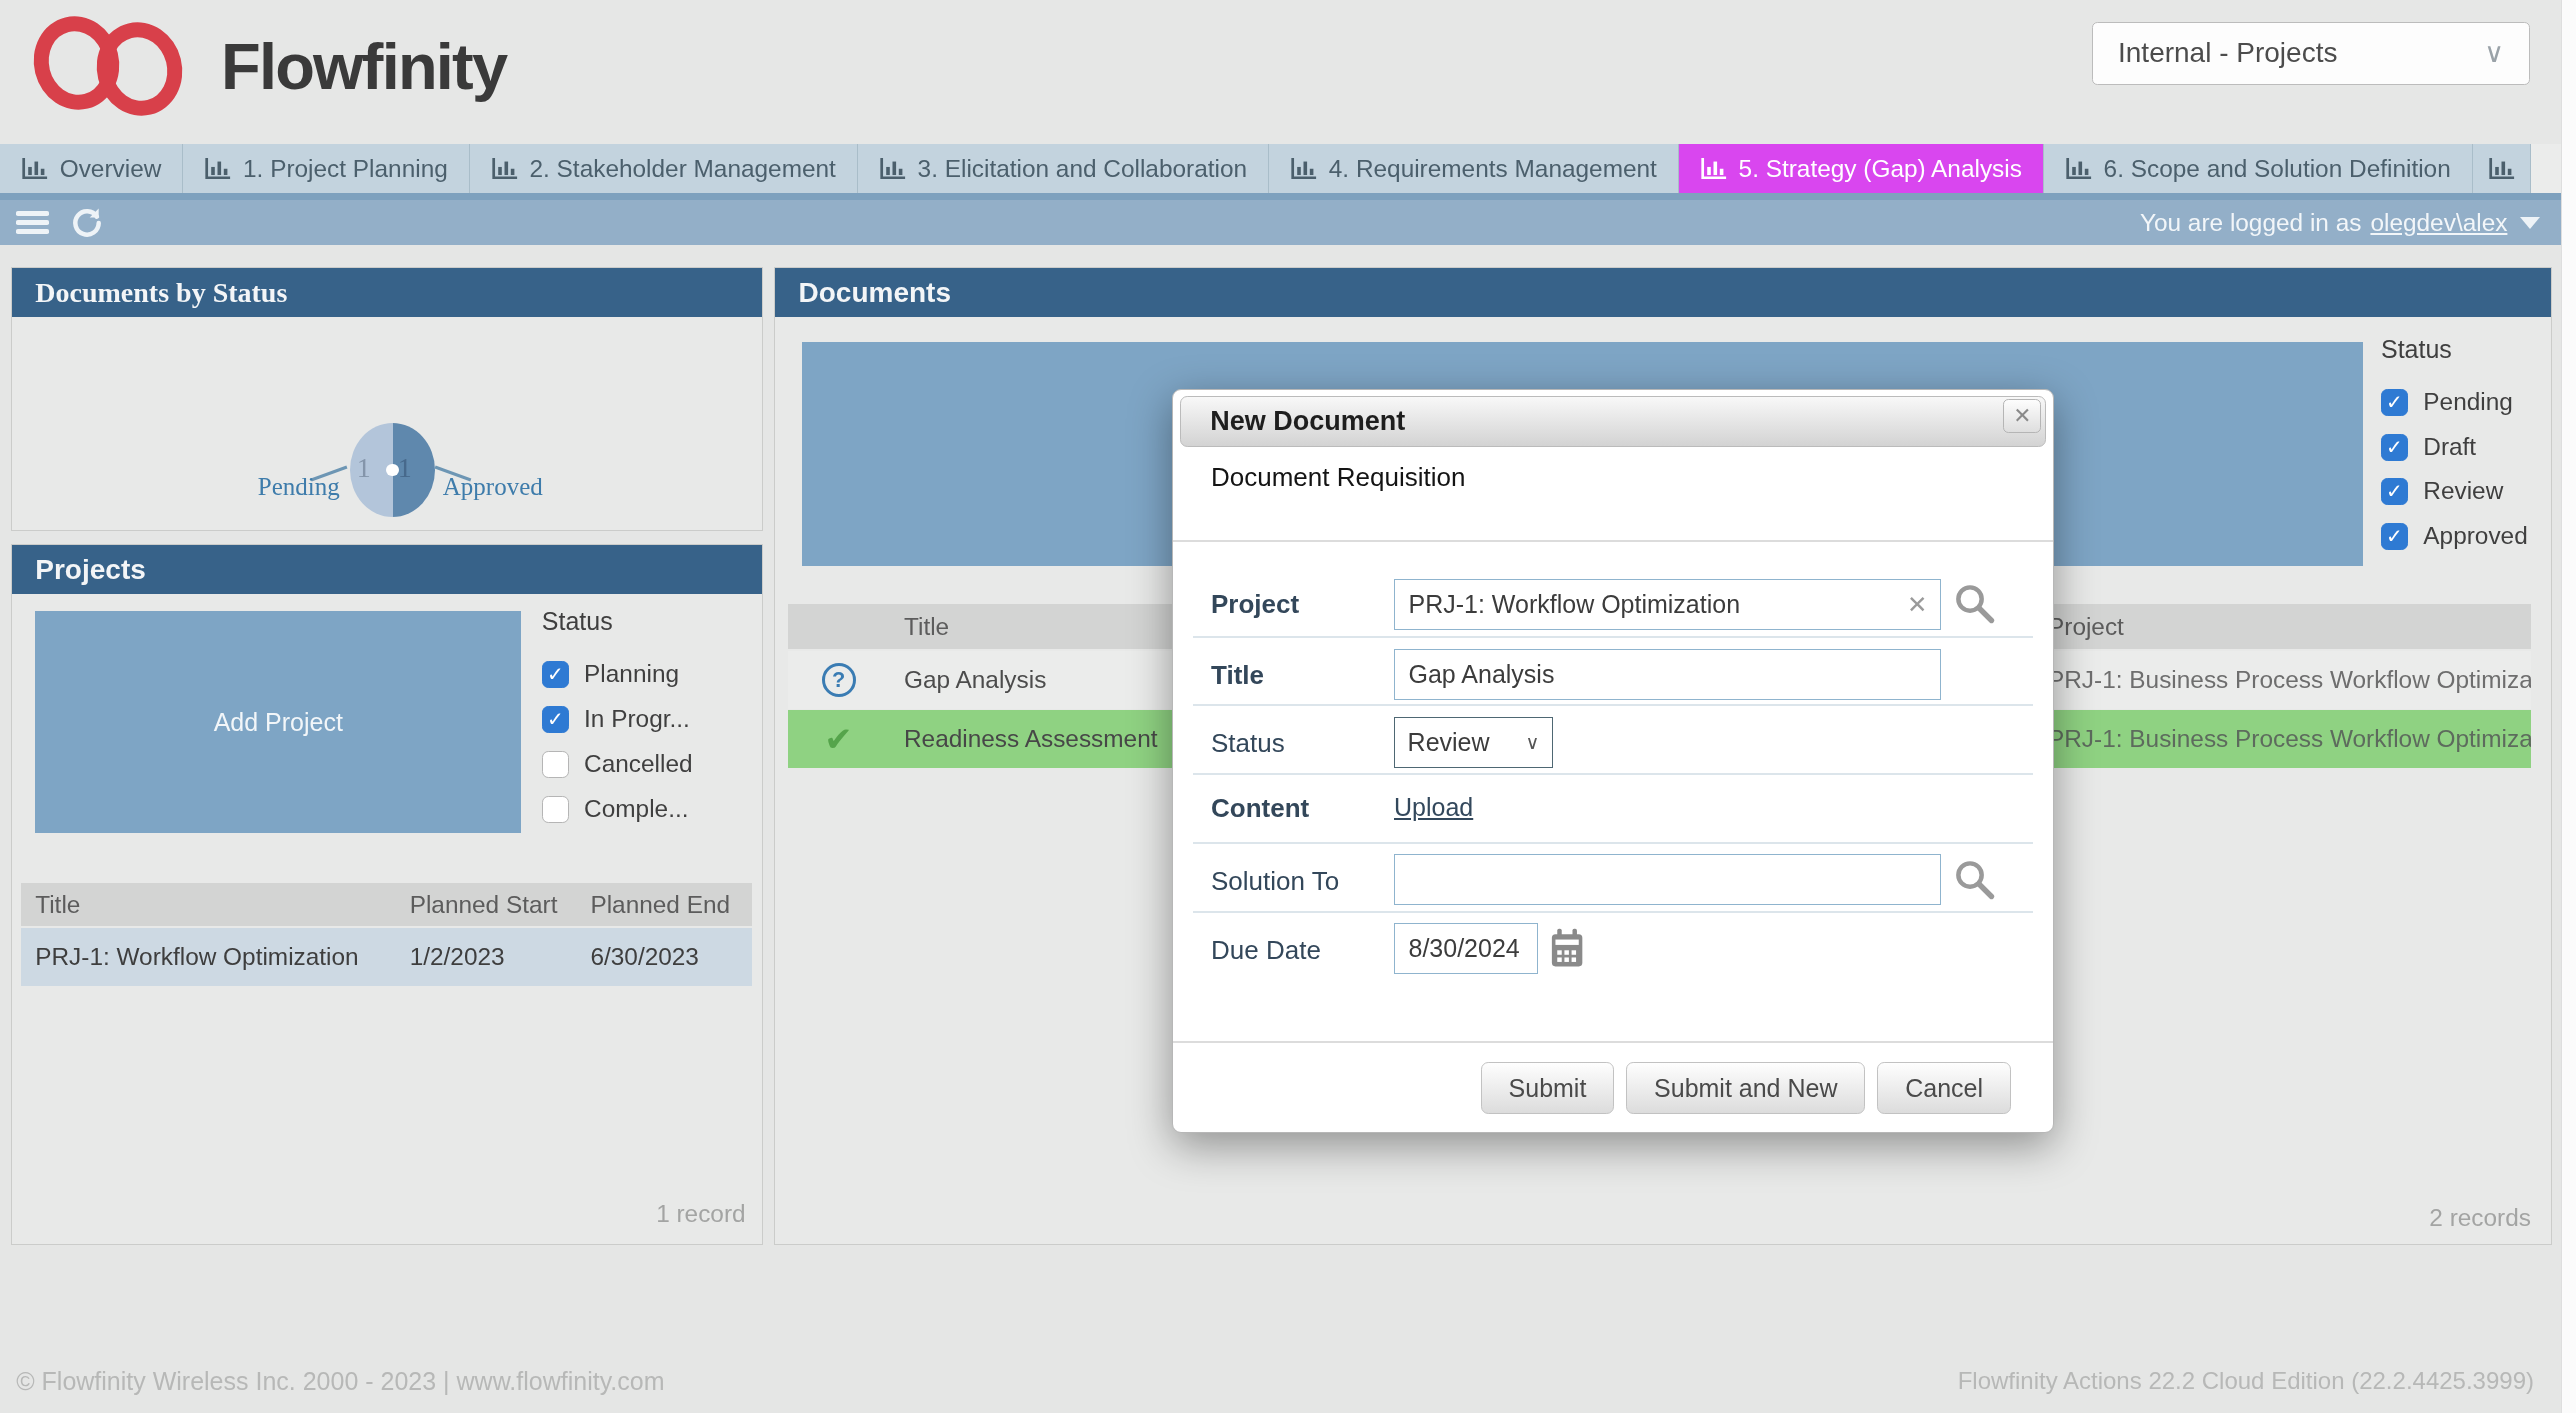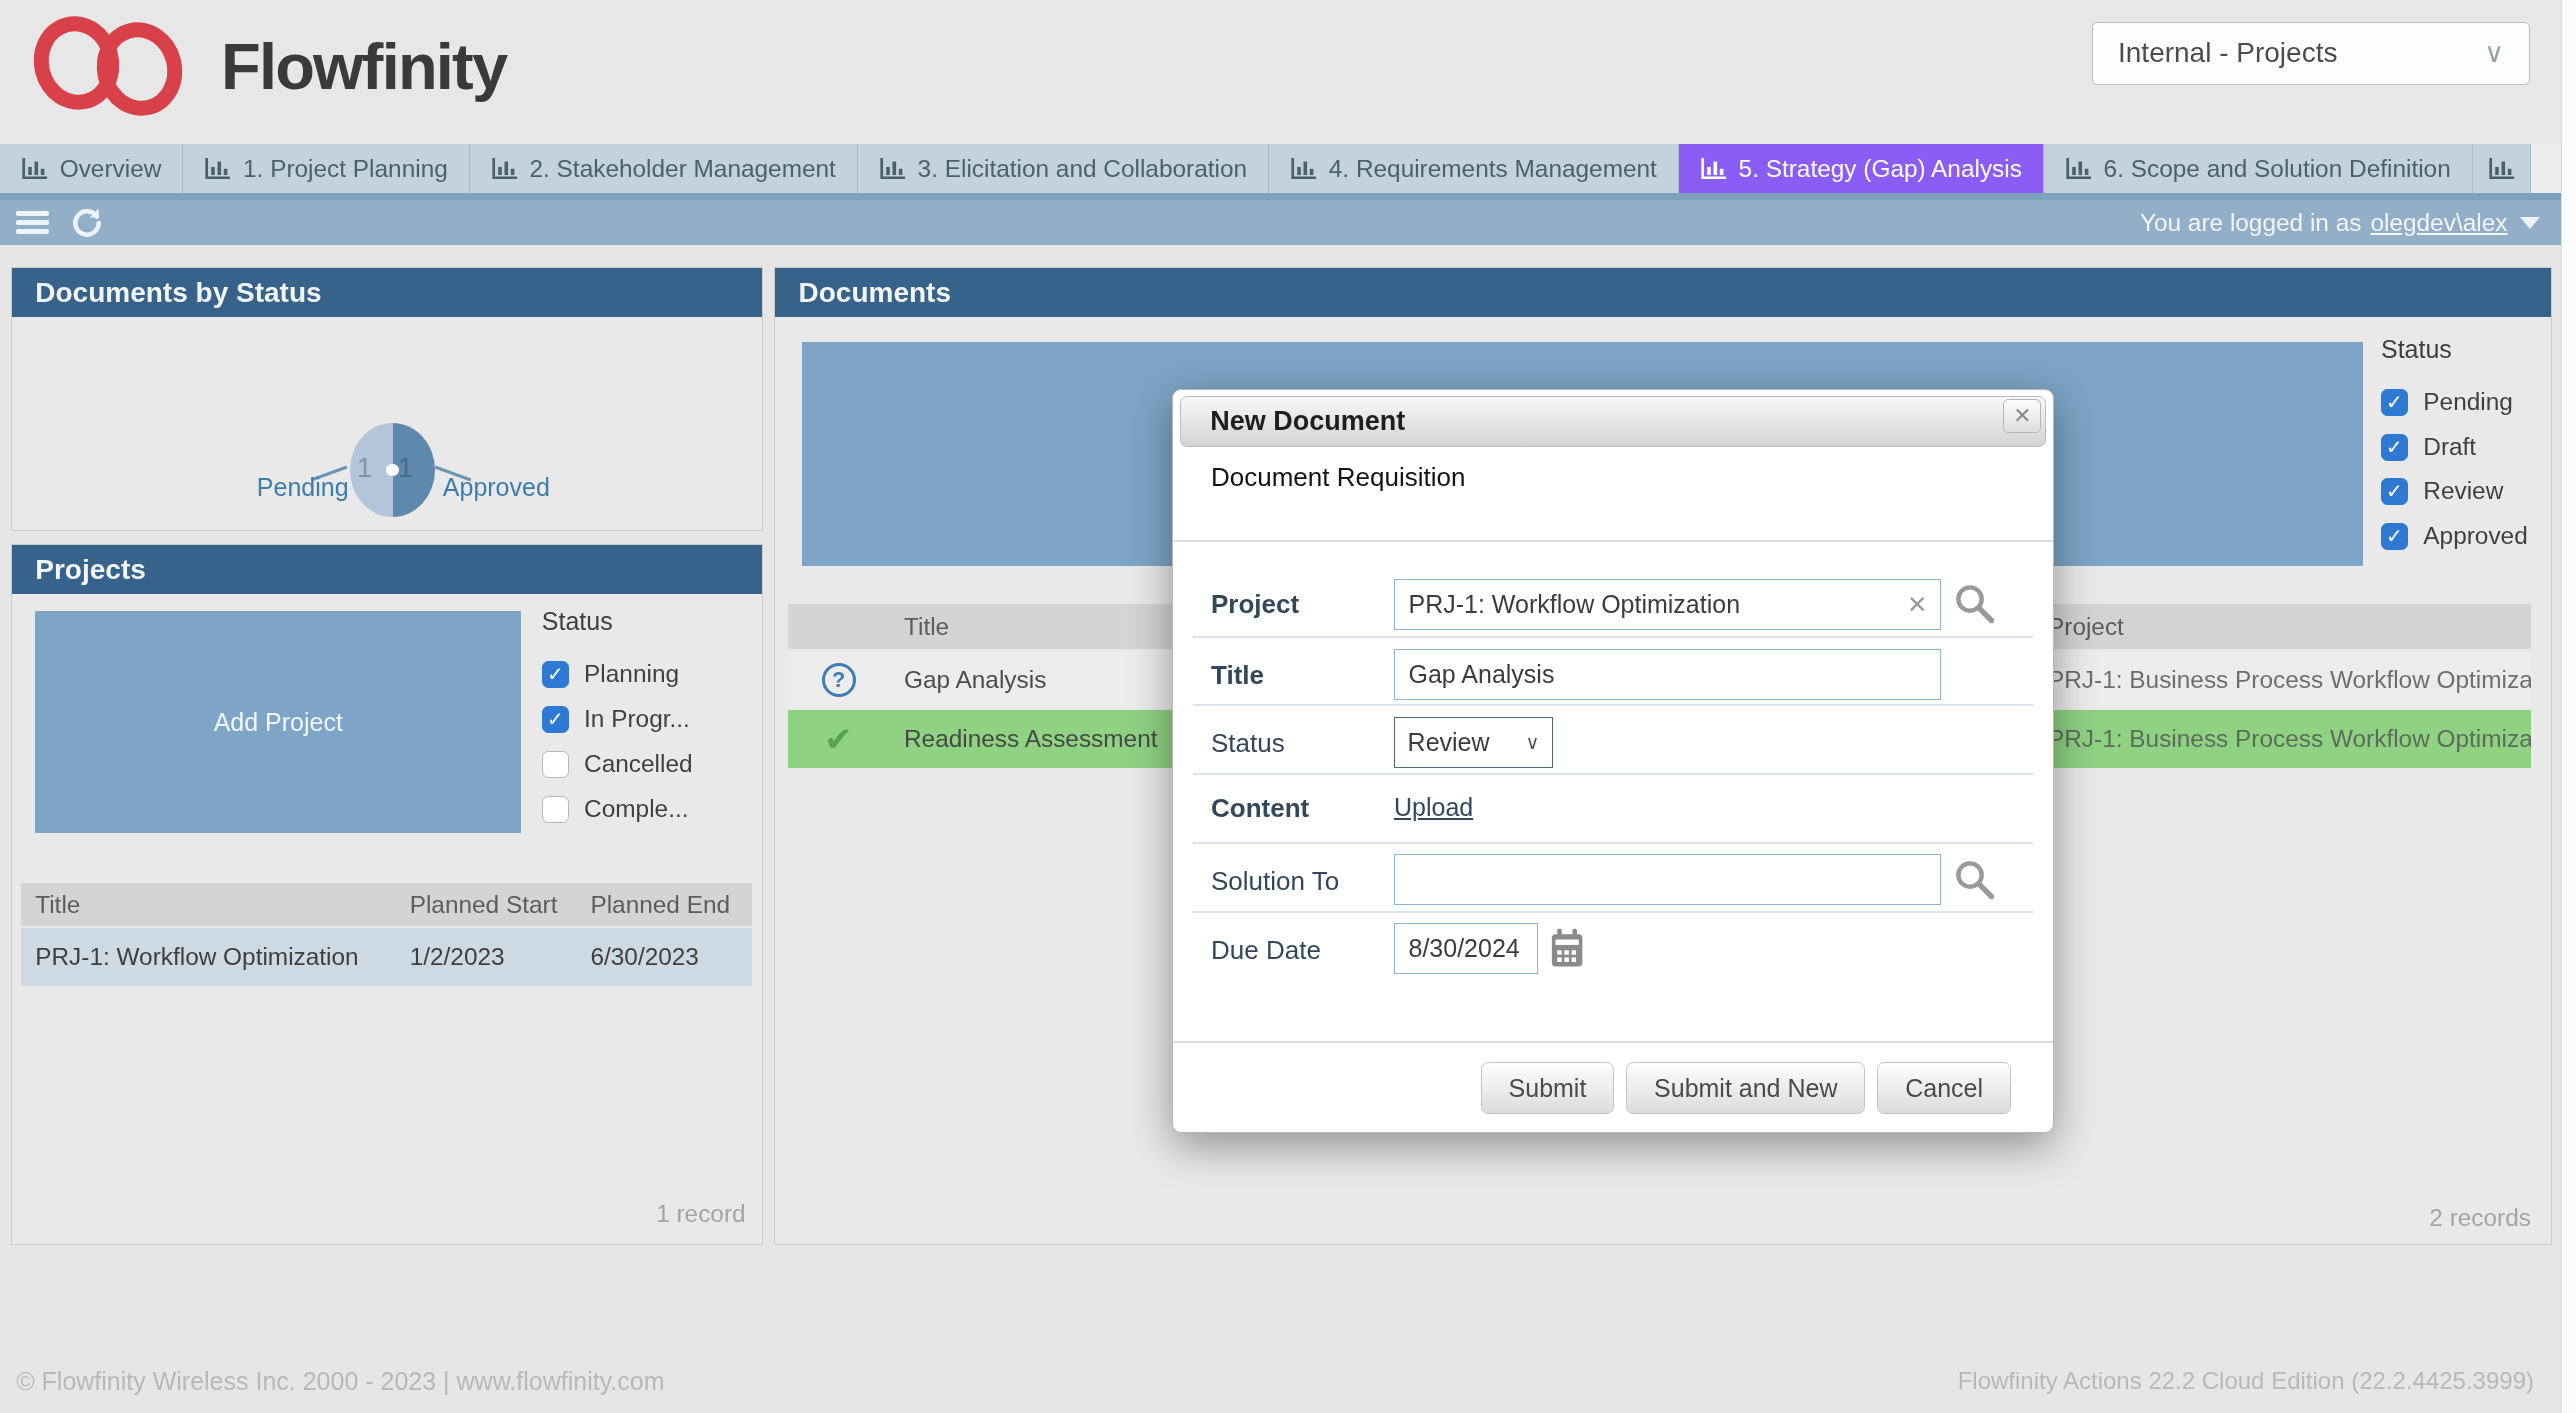--- a/index.html
+++ b/index.html
@@ -17,41 +17,41 @@
   .workspace-select{position:absolute;left:2092px;top:21.7px;width:438px;height:63px;box-sizing:border-box;
       background:#fdfdfd;border:1.8px solid #bcbcbc;border-radius:5.4px;display:flex;align-items:center;
       justify-content:space-between;padding:0 25px;font-size:28px;color:#4c4c4c;cursor:pointer;}
   .workspace-select .chev{color:#9aa2a8;font-size:27px;font-weight:normal;}
 
   
   .tabbar{position:absolute;left:0;top:144px;width:2562px;height:49px;background:#c3d3de;display:flex;}
   .tab{display:flex;align-items:center;gap:11.7px;padding:0 21px;font-size:24.4px;color:#4b5f6c;
        border-right:0.9px solid #a9bdc9;white-space:nowrap;cursor:pointer;}
   .tab svg{flex:0 0 auto;}
-  .tab.active{background:#8b5cf6;color:#ffffff;}
+  .tab.active{background:#d946ef;color:#ffffff;}
   .tab.icononly{padding:0 15.3px;}
   .tab.more{background:#ebeceb;min-width:70px;justify-content:center;font-size:27px;color:#555;}
   .tabstrip{position:absolute;left:0;top:193px;width:2562px;height:7.2px;background:#7ea1be;}
 
   
   .toolbar{position:absolute;left:0;top:200px;width:2576px;height:45px;background:#93afc8;}
   .hamburger{position:absolute;left:16.2px;top:7.2px;width:32.5px;height:31px;cursor:pointer;}
   .hamburger i{display:block;height:5.4px;background:#eef3f7;border-radius:1.8px;margin:3.6px 0;}
   .refresh{position:absolute;left:69px;top:4.5px;cursor:pointer;}
   .loginbox{position:absolute;right:36px;top:0;height:45px;display:flex;align-items:center;gap:9px;
       font-size:24.4px;color:#f2f6f9;}
   .loginbox .uname{text-decoration:underline;cursor:pointer;}
   .tri-down{width:0;height:0;border-left:10px solid transparent;border-right:10px solid transparent;
       border-top:12.6px solid #eef3f7;margin-left:3.6px;cursor:pointer;}
 
   
   .panel{position:absolute;background:#e8e9e8;border:1.8px solid #cbccca;box-sizing:border-box;}
   .panel-header{height:49px;background:#376289;display:flex;align-items:center;padding:0 23.5px;
       font-size:28px;font-weight:bold;color:#f3f5f7;}
-  .p-docstatus{left:10.8px;top:267px;width:752px;height:264px;}
+  .p-docstatus{left:10.8px;top:267px;width:752px;height:264px;font-family:Liberation Serif, serif;}
   .p-projects{left:10.8px;top:544px;width:752px;height:701px;}
   .p-documents{left:774px;top:267px;width:1778px;height:978px;}
 
   
   .pie-wrap{position:absolute;left:0;top:49px;right:0;bottom:0;}
   .pie{position:absolute;left:338px;top:106px;width:85px;height:94px;border-radius:50%;
        background:linear-gradient(90deg,#b3c5da 50%,#5f88ad 50%);}
   .pie:after{content:"";position:absolute;left:50%;top:50%;width:12.6px;height:12.6px;margin:-6.3px 0 0 -6.3px;
        background:#fff;border-radius:50%;}
   .pie-val{position:absolute;font-size:28px;}

